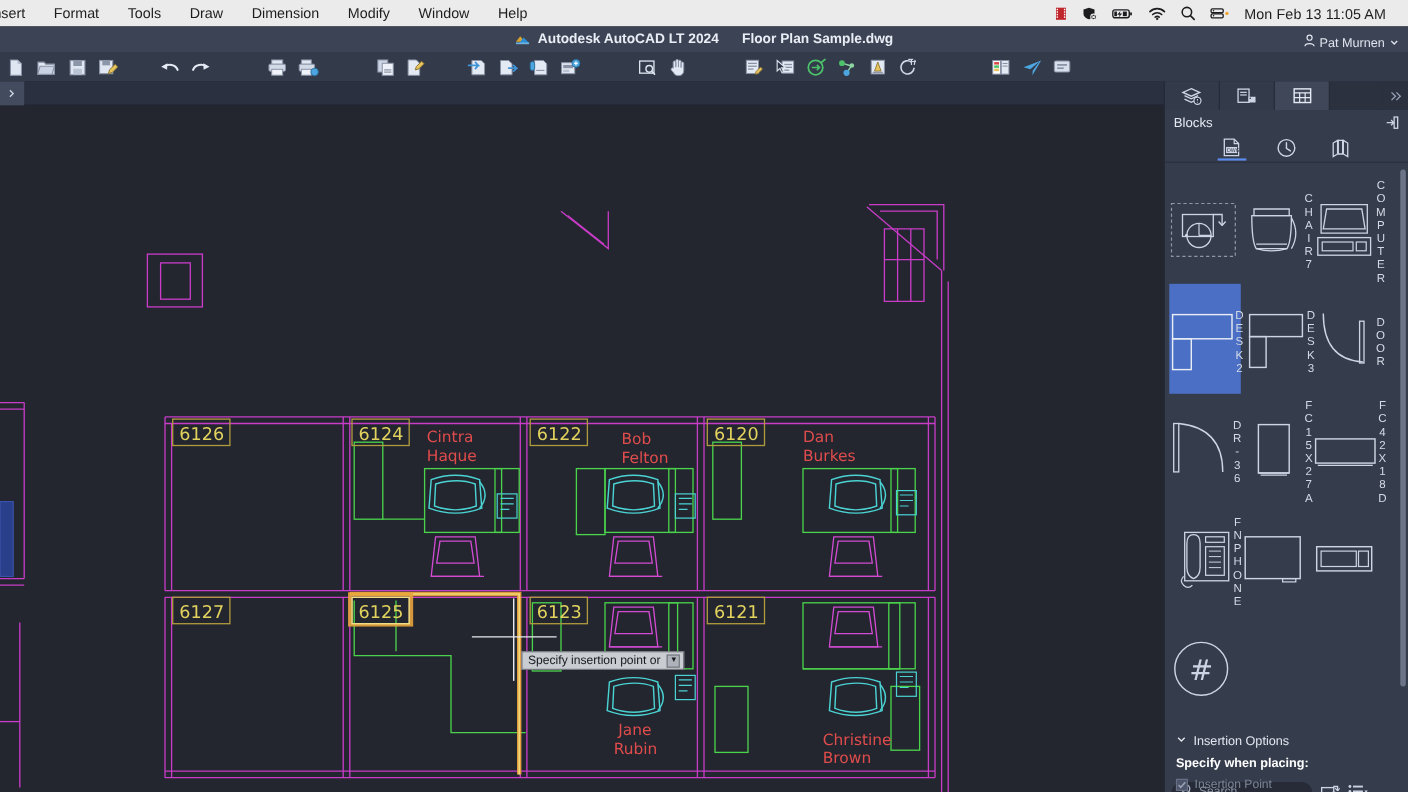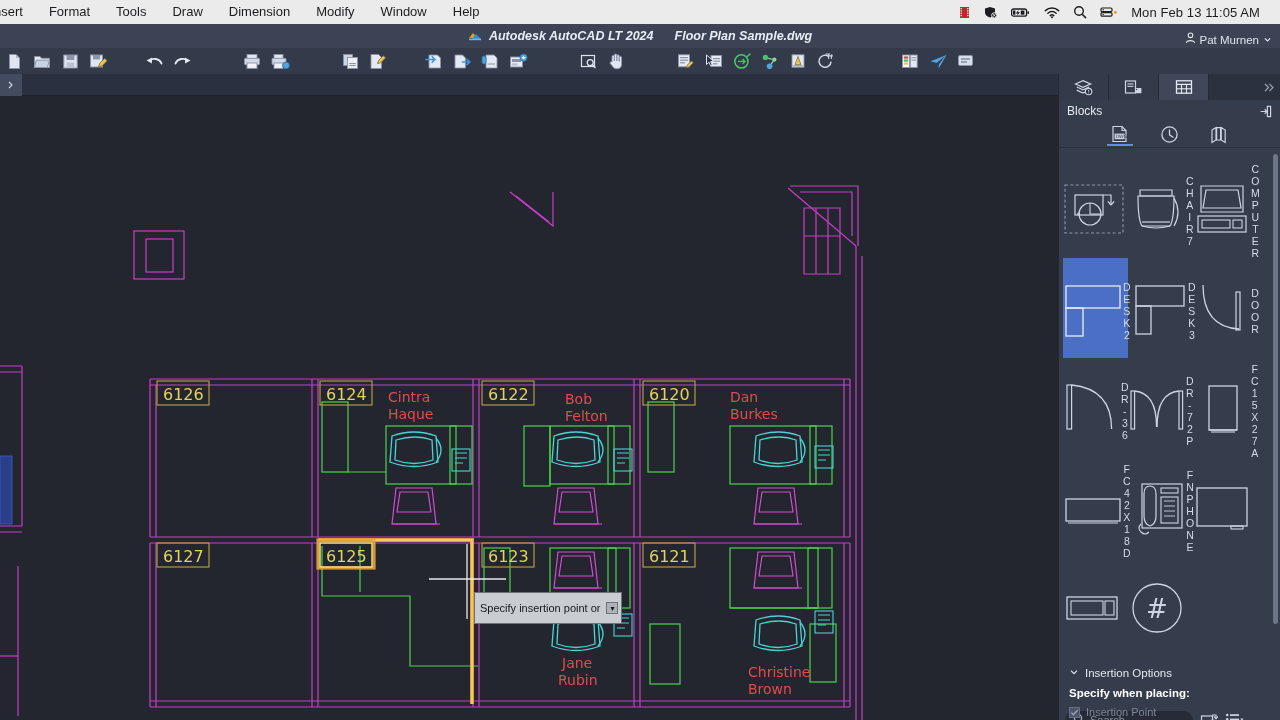--- a/index.html
+++ b/index.html
@@ -22,21 +22,21 @@
   .macbar .right { margin-left: auto; display: flex; align-items: center; gap: 13px; padding-right: 20px; }
   .macbar .right .ic { display: inline-flex; align-items: center; justify-content: center; }
   .macbar .clock { font-size: 13px; color: #1d1d1f; white-space: nowrap; letter-spacing: .1px; }
 
   
   .titlebar {
     position: absolute; top: 24px; left: 0; width: 1280px; height: 24px;
     background: #3c4354; display: flex; align-items: center; justify-content: center;
     color: #e9edf5; font-size: 12.5px; font-weight: bold;
   }
-  .titlebar .tgroup { display: flex; align-items: center; gap: 7px; font-style: italic; }
+  .titlebar .tgroup { display: flex; align-items: flex-start; gap: 7px; }
   .titlebar .tfile { font-weight: bold; margin-left: 0; padding-left: 14px; }
   .titlebar .acct {
     position: absolute; right: 4px; top: 2px; height: 20px;
     display: flex; align-items: flex-end; gap: 4px;
     font-size: 11.5px; font-weight: normal; color: #dfe4ee;
     padding: 0 4px;
   }
 
   
   .toolbar {
@@ -62,21 +62,21 @@
 
   
   .canvas {
     position: absolute; top: 96px; left: 0; width: 1058px; height: 624px;
     background: #23262f; overflow: hidden;
   }
   .canvas svg { display: block; }
 
   .cmd-tooltip {
     position: absolute; left: 474px; top: 496px;
-    height: 32px; background: #c9ccd1; border: 1px solid #6e727a;
+    height: 17px; background: #c9ccd1; border: 1px solid #6e727a;
     display: flex; align-items: center; gap: 6px;
     padding: 0 3px 0 5px; font-size: 11px; color: #16181c;
     white-space: nowrap;
   }
   .cmd-tooltip .dd {
     width: 12px; height: 12px; background: #aeb2ba; border: 1px solid #6e727a;
     display: flex; align-items: center; justify-content: center; font-size: 7px; color:#16181c;
   }
 
   
@@ -800,31 +800,20 @@
 
       <div class="block-cell">
         <div class="block-thumb">
           <svg width="58" height="54" viewBox="0 0 58 54">
               <rect x="4" y="2" width="4.6" height="44" fill="none" stroke="#cdd5e4" stroke-width="1.2"></rect>
               <path d="M8.6 2 q40 4 40 44" fill="none" stroke="#cdd5e4" stroke-width="1.3"></path>
             </svg>
         </div>
         <div class="block-label">DR-36</div>
       </div>
-      <div class="block-cell">
-        <div class="block-thumb">
-          <svg width="58" height="54" viewBox="0 0 58 54">
-              <rect x="3" y="8" width="3.6" height="38" fill="none" stroke="#cdd5e4" stroke-width="1.2"></rect>
-              <path d="M6.6 8 q22 2 22 36" fill="none" stroke="#cdd5e4" stroke-width="1.3"></path>
-              <rect x="51" y="8" width="3.6" height="38" fill="none" stroke="#cdd5e4" stroke-width="1.2"></rect>
-              <path d="M51 8 q-22 2 -22 36" fill="none" stroke="#cdd5e4" stroke-width="1.3"></path>
-            </svg>
-        </div>
-        <div class="block-label">DR-72P</div>
-      </div>
 
       <div class="block-cell">
         <div class="block-thumb">
           <svg width="58" height="56" viewBox="0 0 58 56">
               <rect x="16" y="4" width="28" height="44" fill="none" stroke="#cdd5e4" stroke-width="1.3"></rect>
               <path d="M16 48 h28" stroke="#cdd5e4" stroke-width="1.3"></path>
               <path d="M18 50 h24" stroke="#cdd5e4" stroke-width="1.1"></path>
             </svg>
         </div>
         <div class="block-label">FC15X27A</div>

